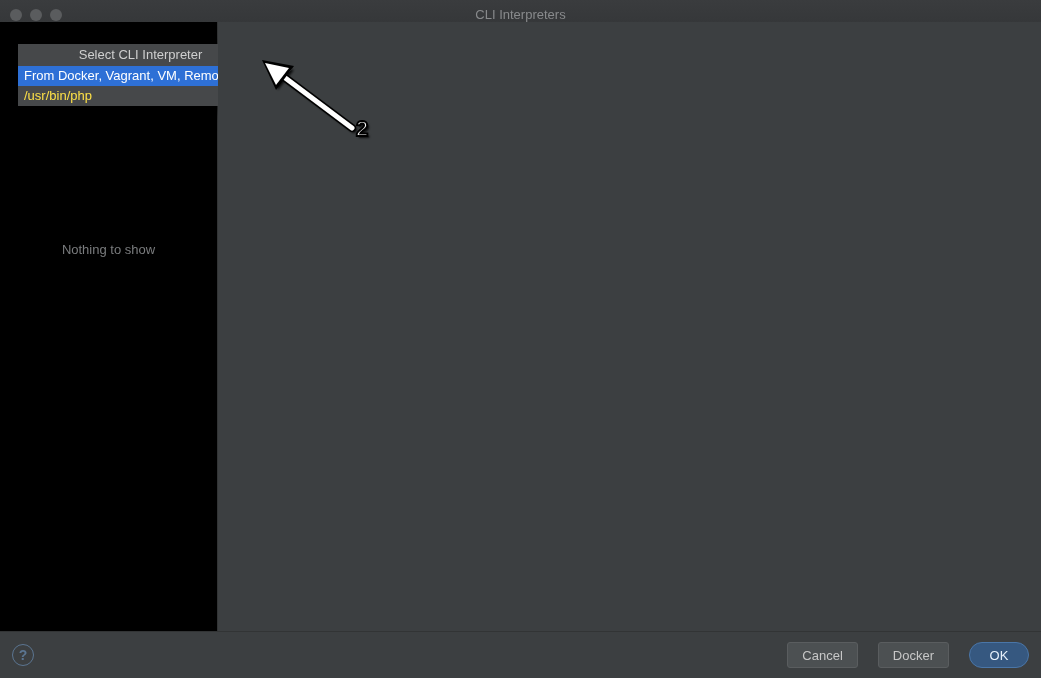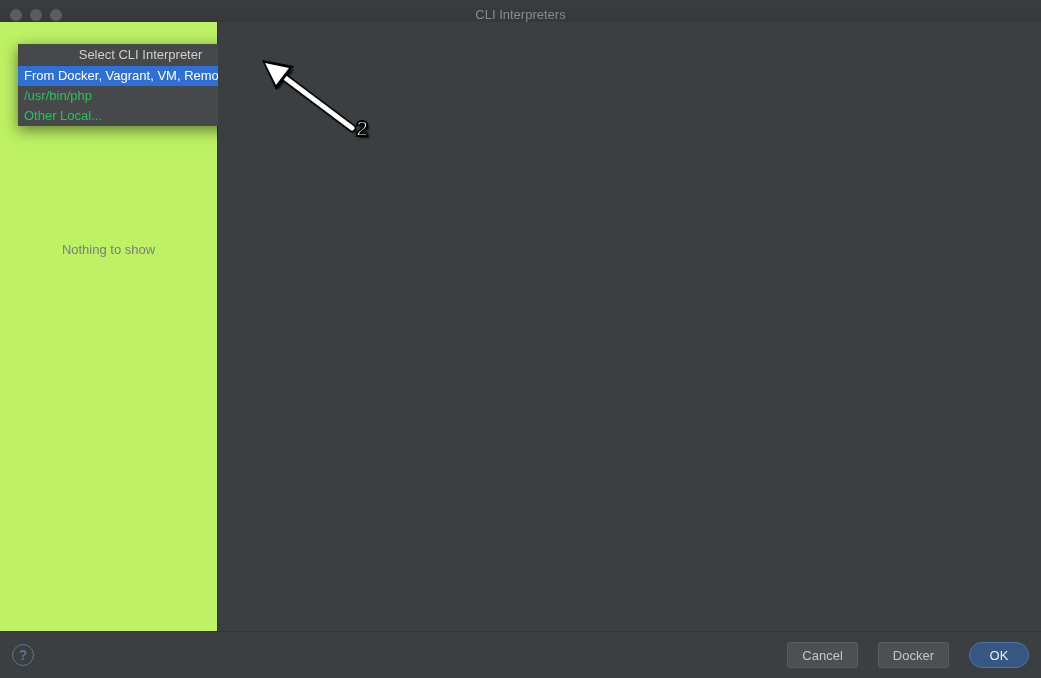--- a/index.html
+++ b/index.html
@@ -36,21 +36,21 @@
 
   .body-area {
     position: absolute;
     top: 22px; left: 0; right: 0; bottom: 0;
   }
 
   .left-column {
     position: absolute;
     top: 0; left: 0; bottom: 47px;
     width: 218px;
-    background: #bef264;
+    background: #000000;
     border-right: 1px solid #323435;
   }
 
   .left-toolbar {
     height: 14px;
     padding-left: 8px;
   }
 
   .nothing {
     position: absolute;
@@ -71,21 +71,21 @@
   }
   .popup-title {
     text-align: center;
     padding: 3px 0 4px 0;
     color: #cfcfcf;
     font-size: 13px;
   }
   .popup-item {
     padding: 2px 6px 3px 6px;
     font-size: 13px;
-    color: #22c55e;
+    color: #fde047;
     cursor: default;
   }
   .popup-item.selected {
     background: #2e70d6;
     color: #ffffff;
   }
 
   .right-area {
     position: absolute;
     top: 0; left: 218px; right: 0; bottom: 47px;
@@ -164,21 +164,20 @@
 
   <div class="left-column">
     <div class="left-toolbar"></div>
     <div class="nothing">Nothing to show</div>
   </div>
 
   <div class="popup">
     <div class="popup-title">Select CLI Interpreter</div>
     <div class="popup-item selected">From Docker, Vagrant, VM, Remote...</div>
     <div class="popup-item">/usr/bin/php</div>
-    <div class="popup-item">Other Local...</div>
   </div>
 
   <div class="right-area"></div>
 
   <svg class="annotation-arrow" style="left:262px; top:36px;" width="100" height="80" viewBox="0 0 100 80">
     <defs>
       <filter id="ds" x="-20%" y="-20%" width="140%" height="140%">
         <feDropShadow dx="2" dy="2" stdDeviation="1" flood-color="#000" flood-opacity="0.8"></feDropShadow>
       </filter>
     </defs>

